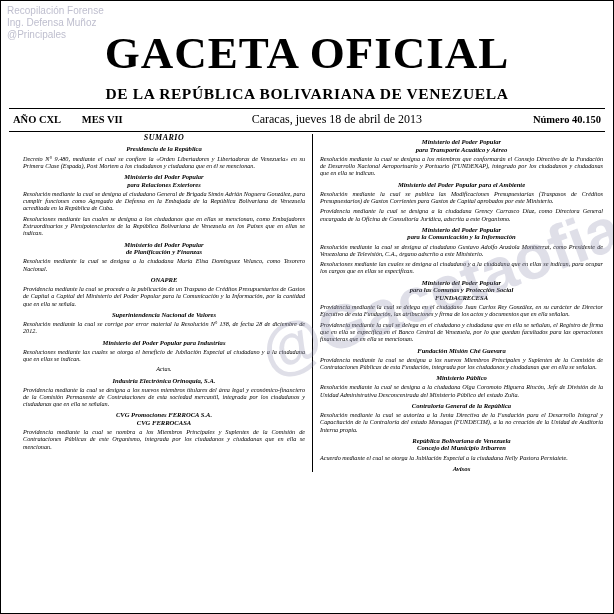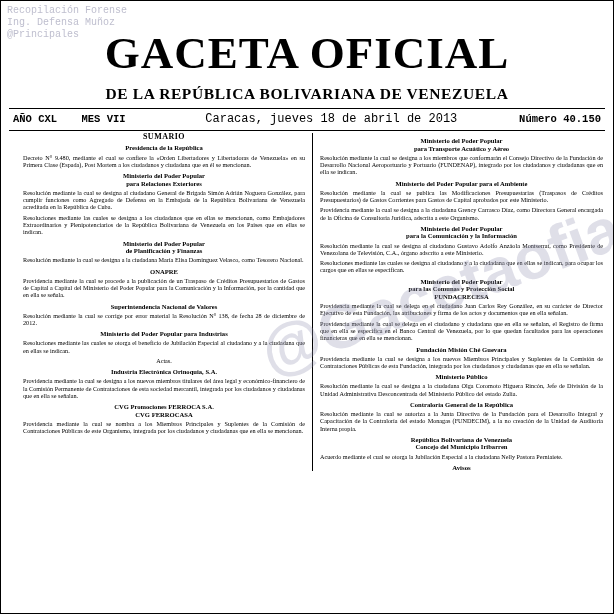--- a/index.html
+++ b/index.html
@@ -18,21 +18,21 @@
     box-sizing:border-box;
     border:1px solid #000;
     background:#fff;
     overflow:hidden;
   }
   
   .watermark-tl{
     position:absolute;
     left:6px;top:4px;
     color:#b3b3c6;
-    font-family:Liberation Mono, monospace;
+    font-family:Liberation Sans, sans-serif;
     font-size:10px;
     line-height:12px;
     z-index:5;
     opacity:.85;
   }
   .watermark-tl div{white-space:nowrap;}
   
   .watermark-big{
     position:absolute;
     left:250px;top:250px;
@@ -72,33 +72,34 @@
   }
   .rule{
     border-top:1px solid #000;
     margin:5px 8px 0 8px;
   }
   .rule.thin{margin-top:2px;}
   .issue-line{
     display:flex;
     justify-content:space-between;
     align-items:baseline;
-    font-family:Liberation Mono, monospace;
+    font-family:Liberation Serif, serif;
     font-size:10.5px;
     font-weight:bold;
     padding:3px 12px 2px 12px;
   }
   .issue-line .left span{margin-right:18px;}
   .issue-line .center{font-weight:normal;font-size:12px;}
   .issue-line .right{font-weight:bold;text-align:right;}
   .cols{
     position:relative;
     display:flex;
     padding:2px 10px 4px 22px;
     z-index:2;
+    font-style:italic;
   }
   .col{
     width:50%;
     box-sizing:border-box;
     font-size:6.2px;
     line-height:7.4px;
     text-align:justify;
   }
   .col.left{padding-right:7px;border-right:1px solid #000;}
   .col.right{padding-left:7px;}

